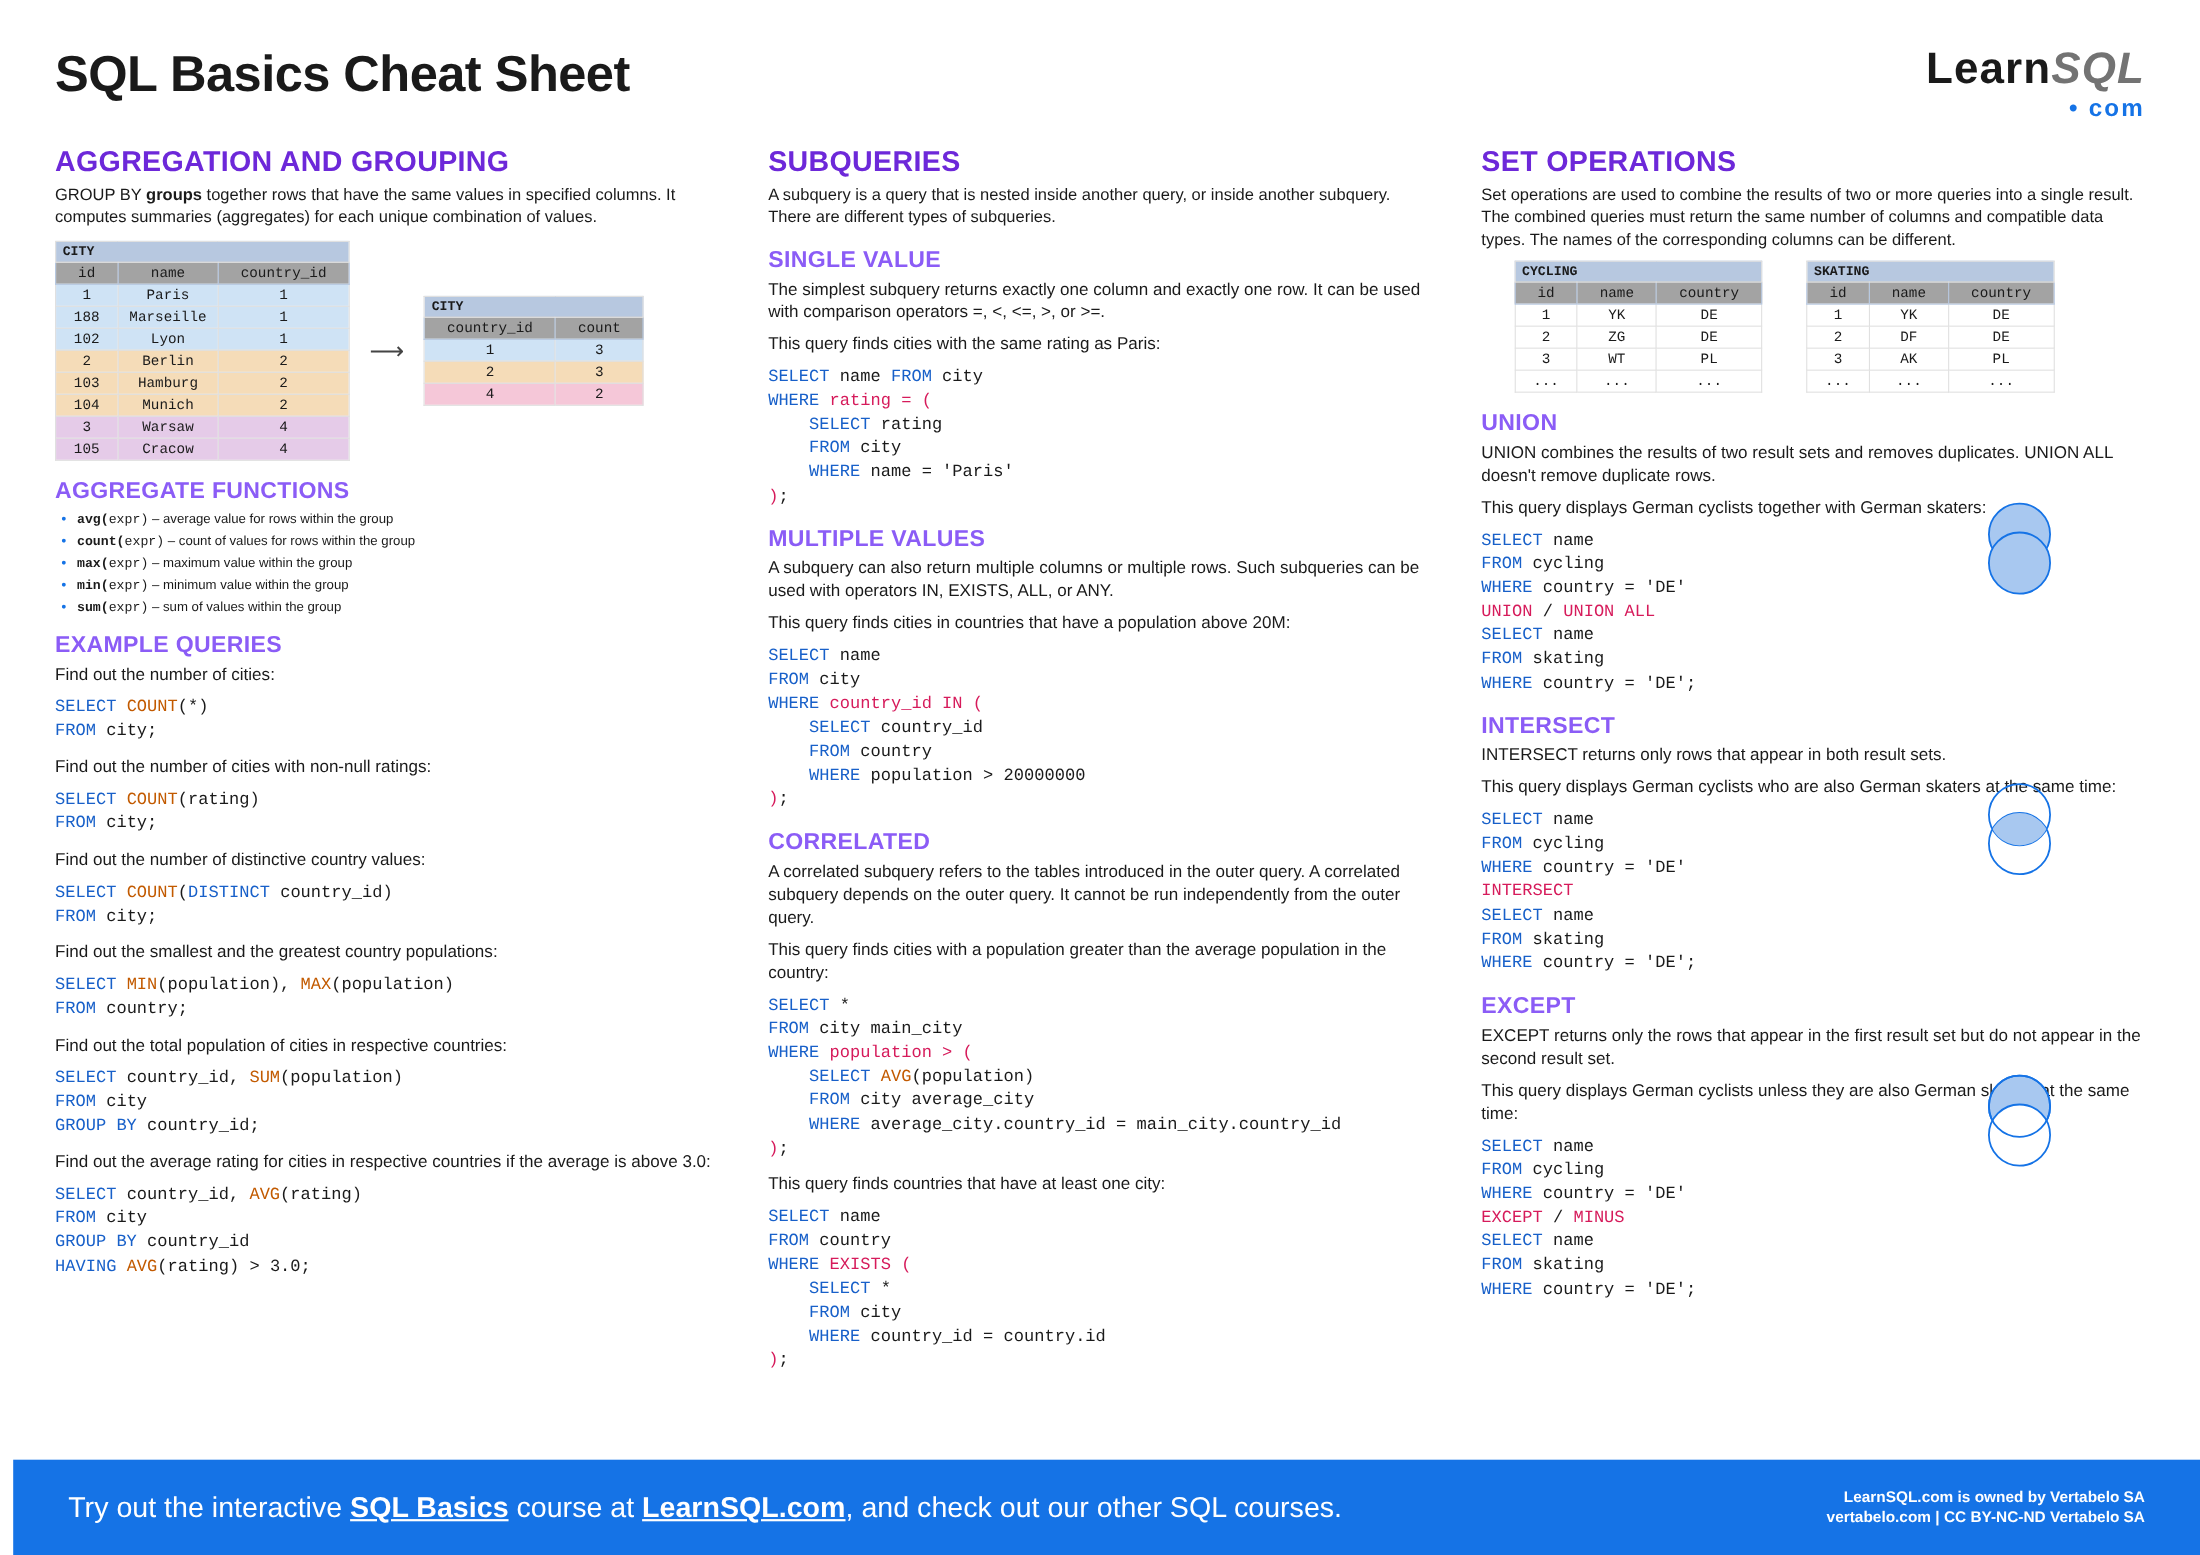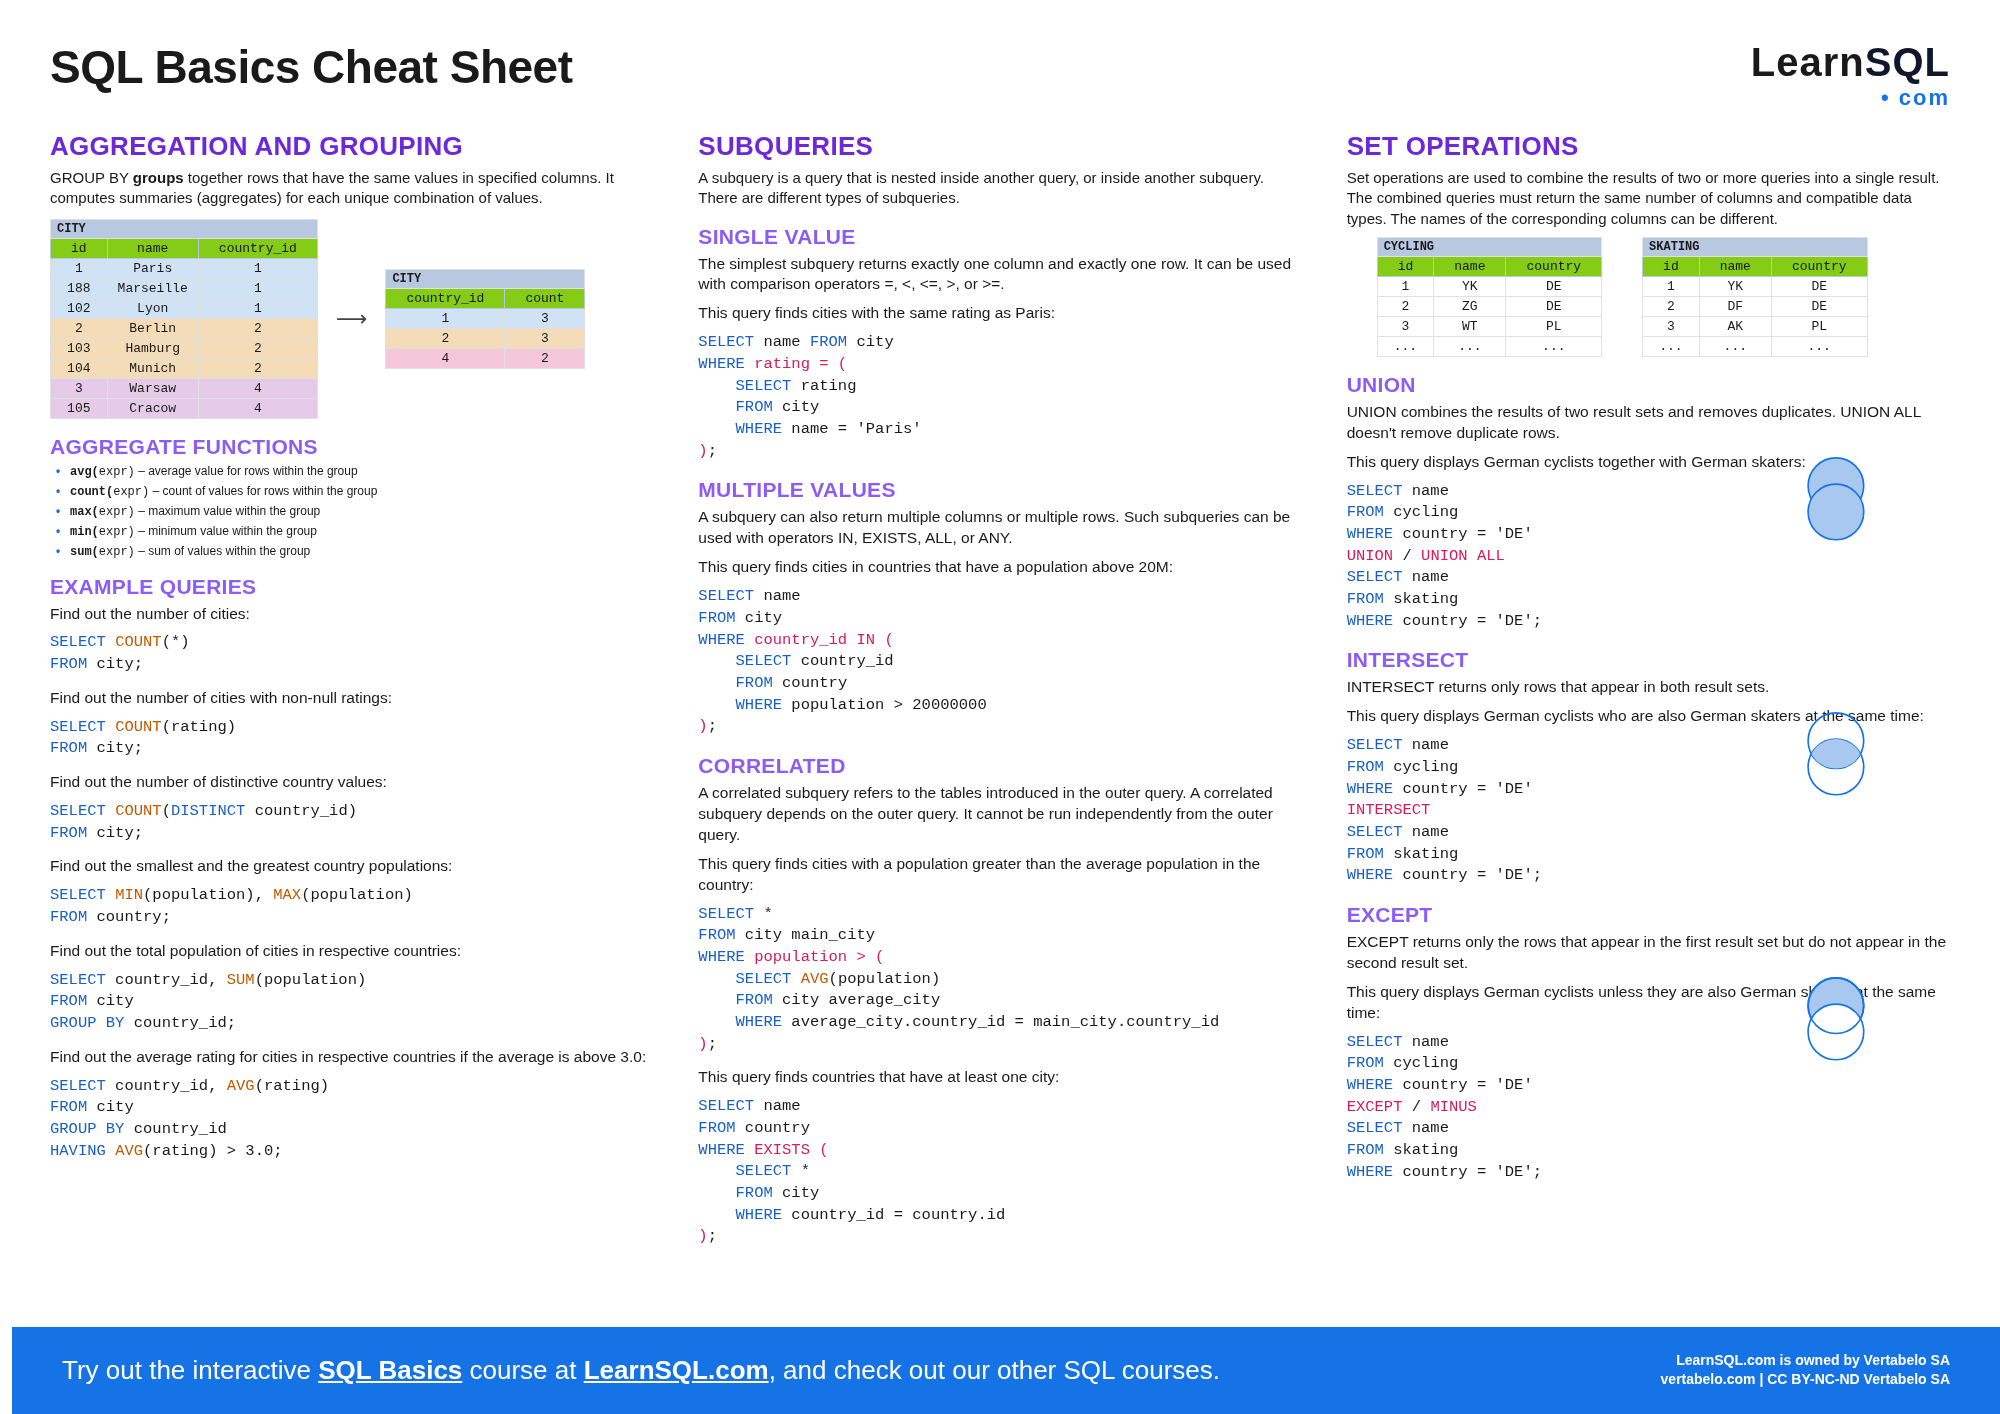--- a/index.html
+++ b/index.html
@@ -2,38 +2,38 @@
 <html><head>
 <meta charset="utf-8">
 <style>
   * { box-sizing: border-box; margin: 0; padding: 0; }
   body { font-family: Arial, Helvetica, sans-serif; background: #fff; color: #1a1a1a; width: 2000px; height: 1414px; position: relative; overflow: hidden; }
   .page { padding: 40px 50px 0 50px; }
   .header { display: flex; justify-content: space-between; align-items: flex-start; margin-bottom: 20px; }
   h1 { font-size: 46px; font-weight: 900; letter-spacing: -0.5px; }
   .logo { text-align: right; }
   .logo .line1 { font-size: 40px; font-weight: 900; letter-spacing: 1px; }
-  .logo .line1 .blue { color: #0f172a; }
+  .logo .line1 .blue { color: #737373; font-style: italic; }
   .logo .line2 { font-size: 22px; font-weight: 900; color: #1573e6; letter-spacing: 2px; }
   .columns { display: flex; gap: 45px; }
   .col { flex: 1; min-width: 0; }
   h2 { color: #6d28d9; font-size: 26px; font-weight: 800; margin-bottom: 6px; letter-spacing: 0.3px; }
   h3 { color: #8b5cf6; font-size: 21px; font-weight: 800; margin-top: 16px; margin-bottom: 5px; letter-spacing: 0.3px; }
   p { font-size: 15.5px; line-height: 1.35; margin-bottom: 8px; }
   .desc { font-size: 15px; }
   ul { list-style: none; padding-left: 6px; }
   ul li { font-size: 12px; margin: 5px 0; padding-left: 14px; position: relative; }
   ul li::before { content: "•"; color: #1573e6; font-weight: bold; position: absolute; left: 0; }
   code, .code, .mono { font-family: "Courier New", Courier, monospace; }
   .code-block { font-family: "Courier New", Courier, monospace; font-size: 15.5px; line-height: 1.4; white-space: pre; margin: 2px 0 12px 0; }
   .kw-blue { color: #1860c9; }
   .kw-orange { color: #c25a00; }
   .kw-red { color: #d61b5b; }
   table.data { border-collapse: collapse; font-family: "Courier New", Courier, monospace; font-size: 13px; }
-  table.data th { background: #84cc16; padding: 2px 20px; font-weight: 400; border: 1px solid #b7c8e0; }
+  table.data th { background: #a3a3a3; padding: 2px 20px; font-weight: 400; border: 1px solid #b7c8e0; }
   table.data td { padding: 2px 10px; text-align: center; border: 1px solid #e0e0e0; }
   table.data .title-row td { background: #b7c8e0; text-align: left; font-weight: 700; font-size: 12px; padding: 2px 6px; }
   .row-blue { background: #cfe3f5; }
   .row-orange { background: #f5dcb8; }
   .row-purple { background: #e5cbe8; }
   .row-pink { background: #f5c7d8; }
   .tables-row { display: flex; align-items: center; gap: 18px; margin: 10px 0 14px 0; }
   .arrow { font-size: 22px; color: #444; }
   .set-tables { display: flex; gap: 40px; margin: 8px 0 8px 30px; }
   .venn { position: absolute; right: 50px; width: 120px; height: 90px; }

